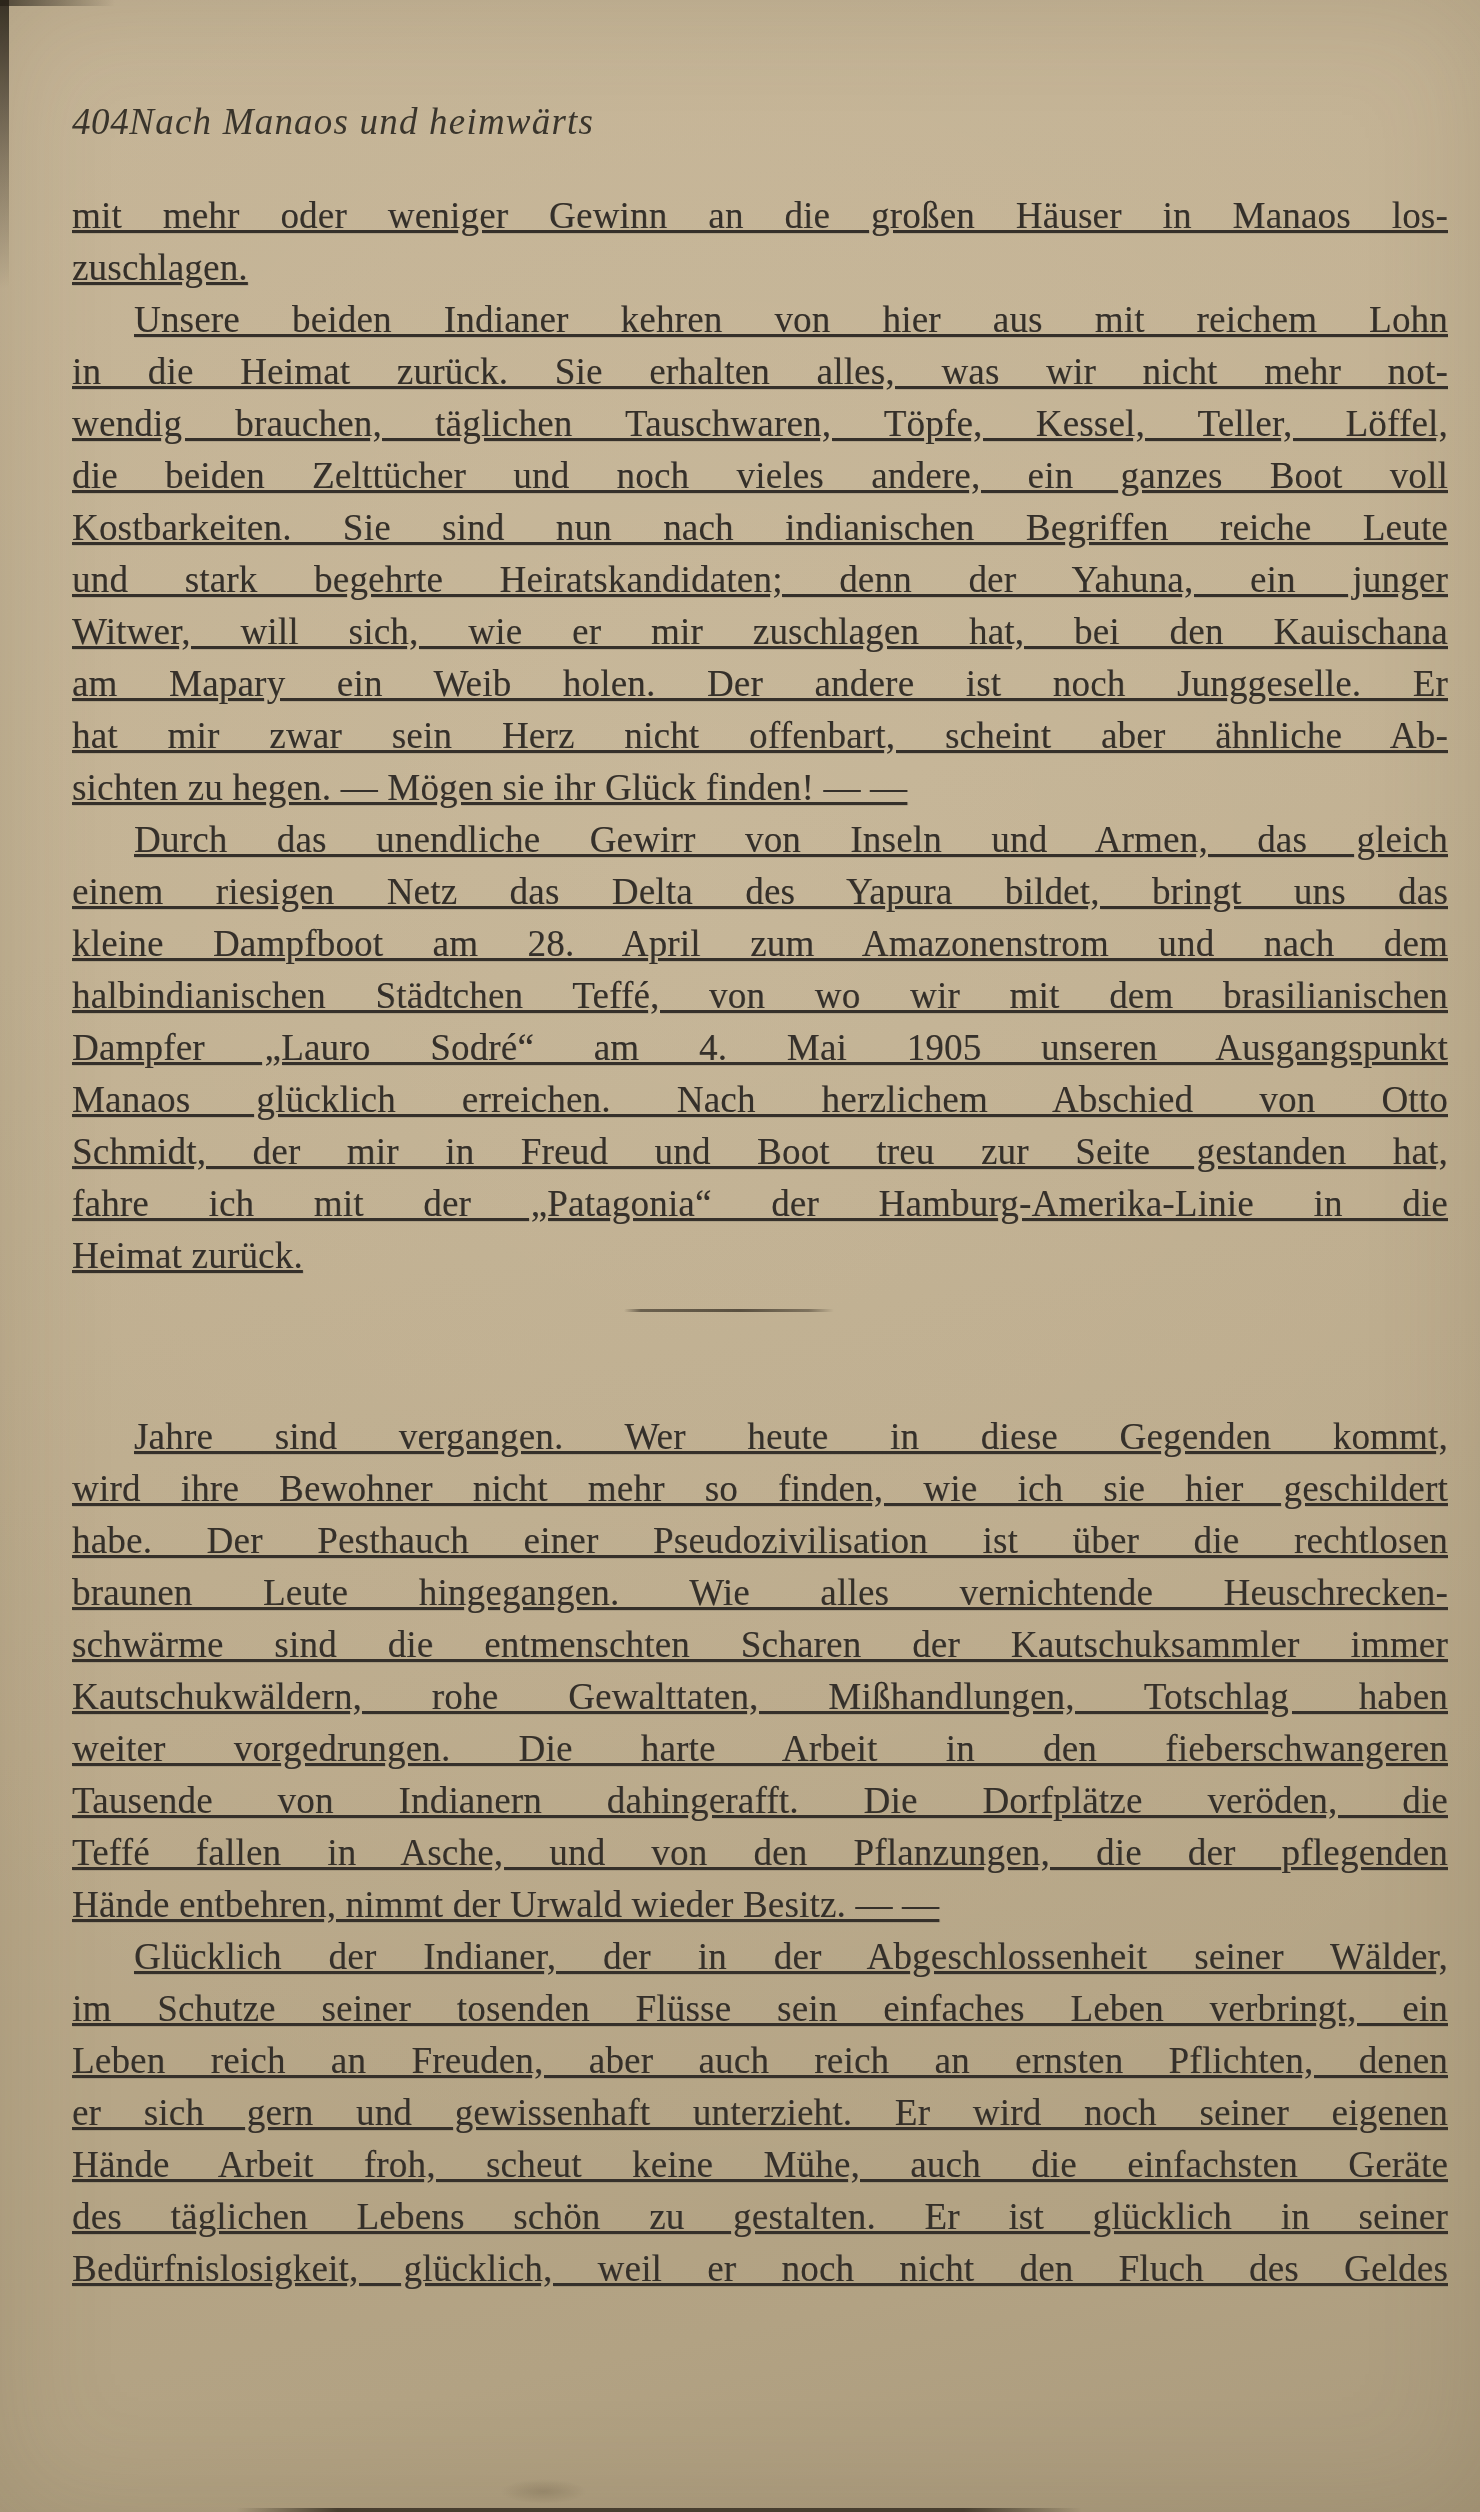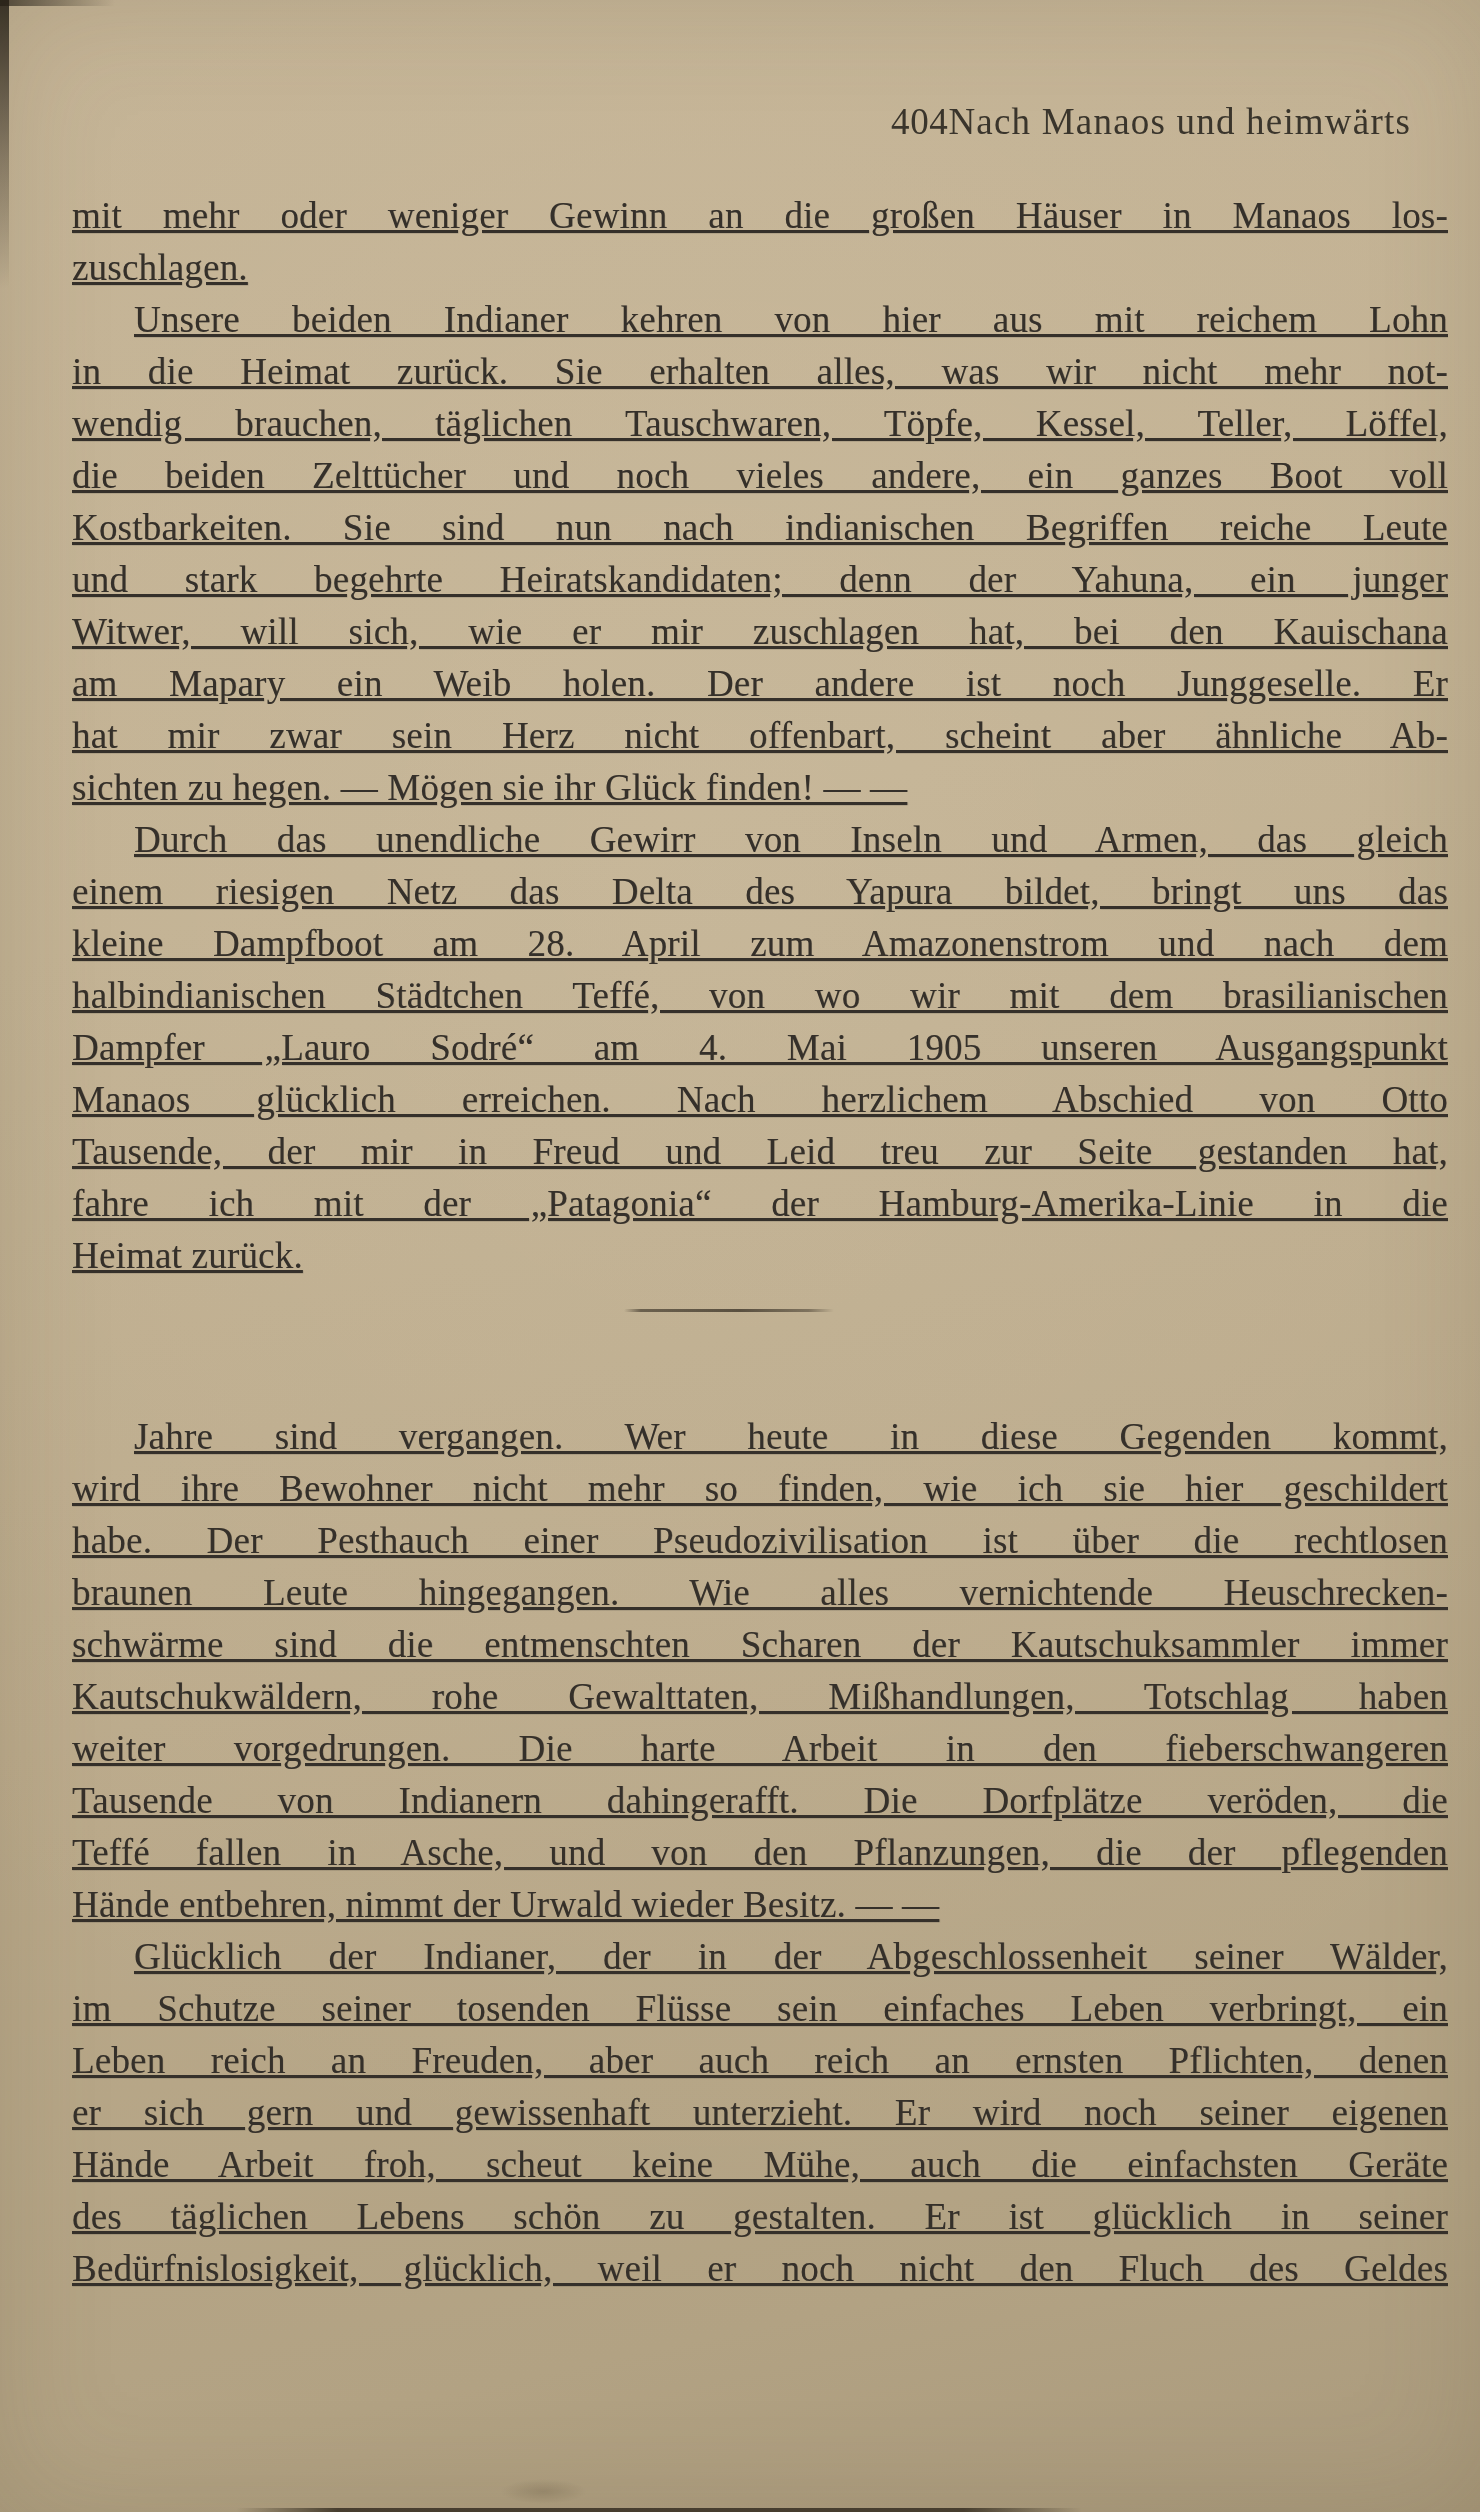--- a/index.html
+++ b/index.html
@@ -48,25 +48,26 @@
     left: 500px; bottom: 7.7px;
     width: 87px; height: 25px;
     background: radial-gradient(ellipse at center, rgba(80,66,44,0.22), rgba(80,66,44,0) 70%);
   }
 
   .running-head {
     position: absolute;
     left: 72px; top: 100px;
     width: 1339px;
     display: flex;
-    justify-content: flex-end;
+    justify-content: flex-start;
     align-items: baseline;
     font-size: 37px;
     letter-spacing: 0.6px;
     color: #3a352c;
+    font-style: italic;
   }
   .running-head .title { letter-spacing: 1.2px; }
 
   .page-body {
     position: absolute;
     left: 72px; top: 190px;
     width: 1376px;
     font-size: 37px;
     letter-spacing: 0.2px;
     color: #35302a;
@@ -126,21 +127,21 @@
         <div class="line just">hat mir zwar sein Herz nicht offenbart, scheint aber ähnliche Ab-</div>
         <div class="line">sichten zu hegen. — Mögen sie ihr Glück finden! — —</div>
       </div>
       <div class="paragraph">
         <div class="line just indent">Durch das unendliche Gewirr von Inseln und Armen, das gleich</div>
         <div class="line just">einem riesigen Netz das Delta des Yapura bildet, bringt uns das</div>
         <div class="line just">kleine Dampfboot am 28. April zum Amazonenstrom und nach dem</div>
         <div class="line just">halbindianischen Städtchen Teffé, von wo wir mit dem brasilianischen</div>
         <div class="line just">Dampfer „Lauro Sodré“ am 4. Mai 1905 unseren Ausgangspunkt</div>
         <div class="line just">Manaos glücklich erreichen. Nach herzlichem Abschied von Otto</div>
-        <div class="line just">Tausende, der mir in Freud und Leid treu zur Seite gestanden hat,</div>
+        <div class="line just">Schmidt, der mir in Freud und Boot treu zur Seite gestanden hat,</div>
         <div class="line just">fahre ich mit der „Patagonia“ der Hamburg-Amerika-Linie in die</div>
         <div class="line">Heimat zurück.</div>
       </div>
       <div class="divider"></div>
       <div class="paragraph">
         <div class="line just indent">Jahre sind vergangen. Wer heute in diese Gegenden kommt,</div>
         <div class="line just">wird ihre Bewohner nicht mehr so finden, wie ich sie hier geschildert</div>
         <div class="line just">habe. Der Pesthauch einer Pseudozivilisation ist über die rechtlosen</div>
         <div class="line just">braunen Leute hingegangen. Wie alles vernichtende Heuschrecken-</div>
         <div class="line just">schwärme sind die entmenschten Scharen der Kautschuksammler immer</div>

